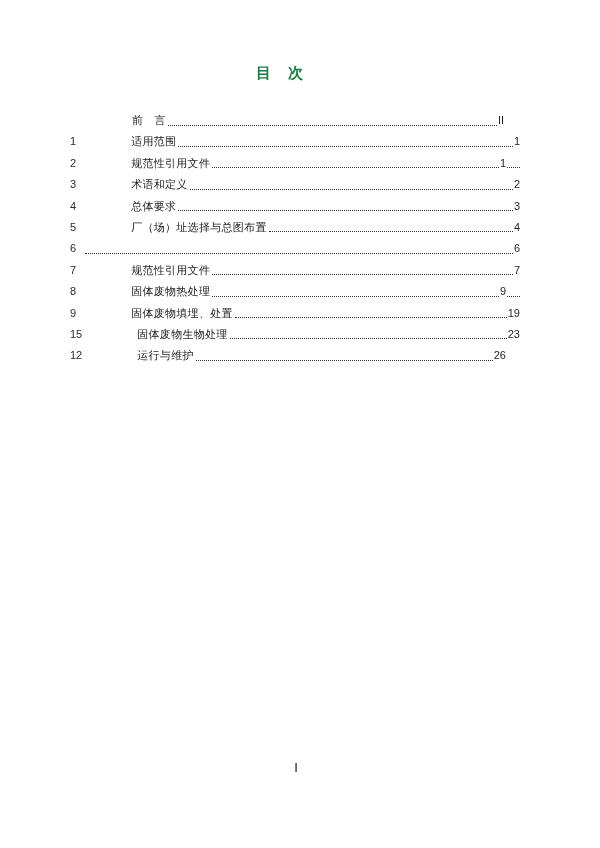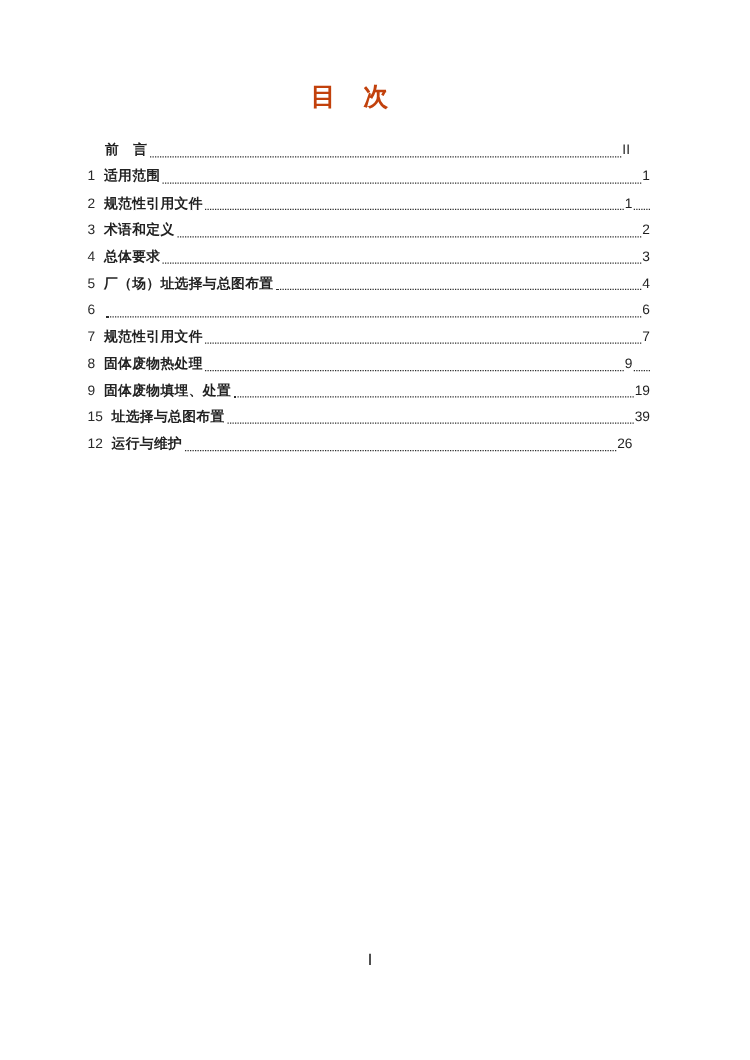--- a/index.html
+++ b/index.html
@@ -14,23 +14,23 @@
   .page {
     position: absolute; left: 0; top: 0;
     width: 600px; height: 848px;
     background: #ffffff;
   }
   .doc-title {
     position: absolute;
     left: 40px; right: 80px;
     top: 64px;
     text-align: center;
-    font-size: 20px;
+    font-size: 15px;
     font-weight: bold;
-    color: #c2410c;
+    color: #15803d;
     letter-spacing: 1px;
   }
   .toc {
     position: absolute;
     left: 70px; right: 80px;
     top: 110px;
   }
   .toc-row {
     display: flex;
     align-items: flex-start;
@@ -39,23 +39,24 @@
     line-height: 21.4px;
     white-space: nowrap;
     cursor: pointer;
   }
   .toc-row .num {
     font-weight: normal;
     margin-right: 7px;
     color: #2a2a2a;
   }
   .toc-row .label {
-    font-weight: bold;
+    font-weight: normal;
     color: #222222;
     letter-spacing: 0.3px;
+    margin-left: 48px;
   }
   .toc-row.no-num { padding-left: 14px; }
   .dots {
     flex: 1 1 auto;
     height: 15.5px;
     border-bottom: 1.6px dotted #2e2e2e;
     margin-left: 2px;
     margin-right: 1px;
     min-width: 10px;
   }
@@ -145,23 +146,23 @@
     <span class="trail-dots"></span>
       </div>
       <div class="toc-row">
       <span class="num">9</span>
       <span class="label">固体废物填埋、处置</span>
       <span class="dots"></span>
       <span class="page-num">19</span>
     </div>
       <div class="toc-row">
       <span class="num">15</span>
-      <span class="label">址选择与总图布置</span>
+      <span class="label">固体废物生物处理</span>
       <span class="dots"></span>
-      <span class="page-num">39</span>
+      <span class="page-num">23</span>
     </div>
       <div class="toc-row">
       <span class="num">12</span>
       <span class="label">运行与维护</span>
       <span class="dots"></span>
       <span class="page-num">26</span>
     <span class="end-gap" style="width: 14px;"></span>
       </div>
     </div>
 

